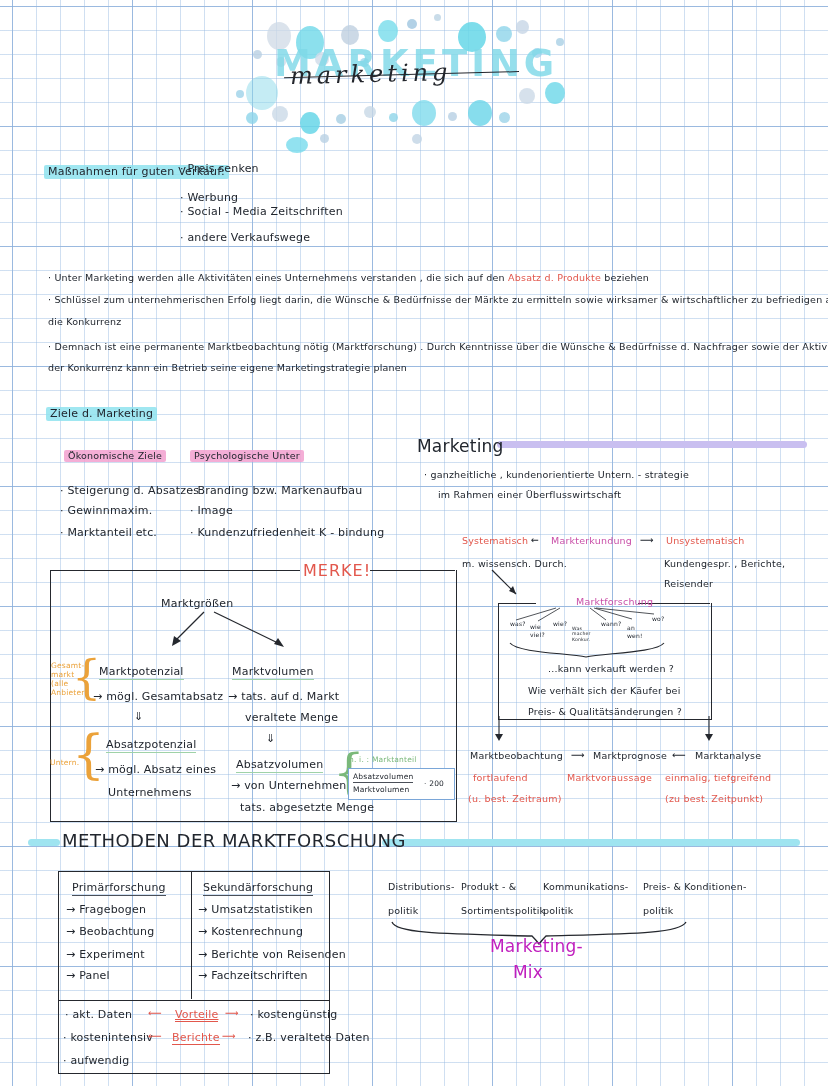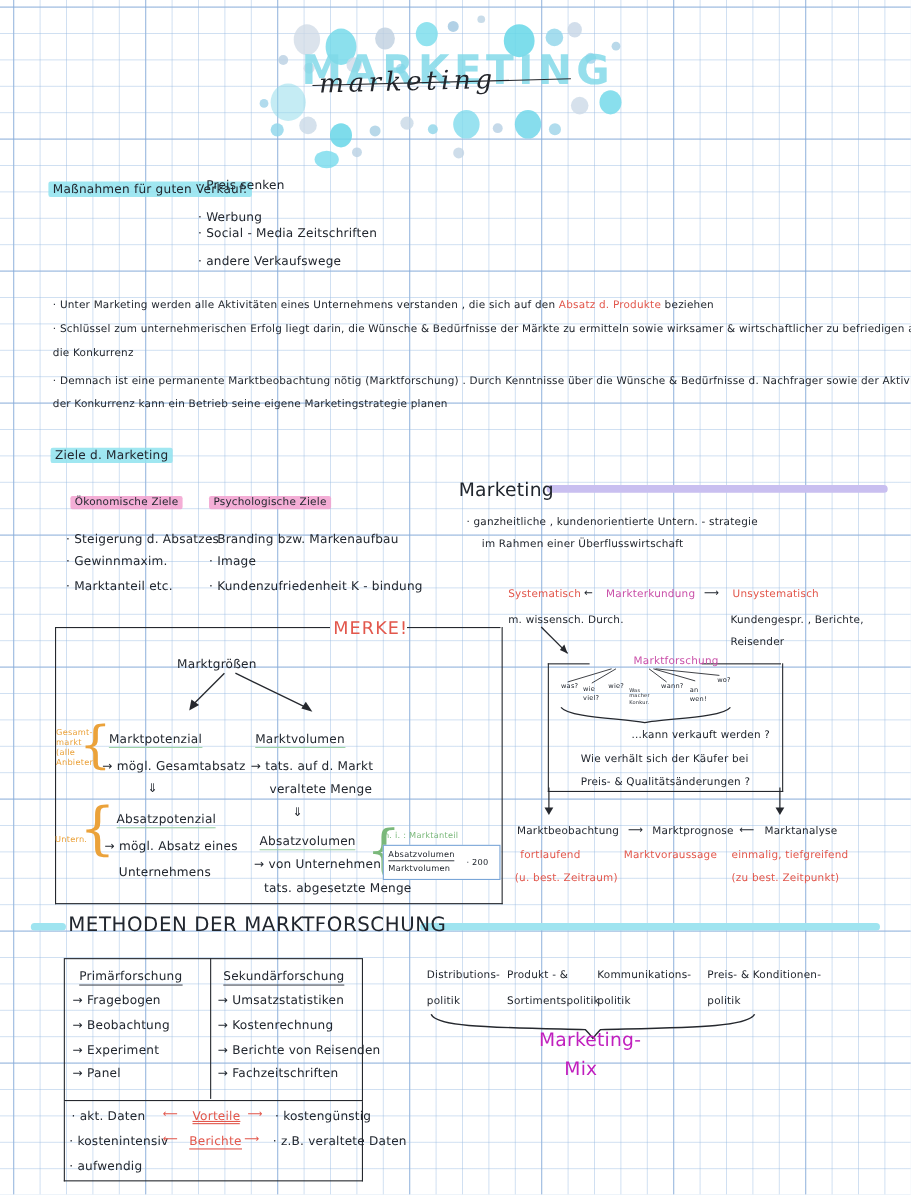--- a/index.html
+++ b/index.html
@@ -141,21 +141,21 @@
 </div>
 <div class="layer hw sm" style="left:48px;top:362px;"><span>der Konkurrenz kann ein Betrieb seine eigene Marketingstrategie planen</span></div>
 
 <div class="layer" style="left:46px;top:402px;">
   <span class="hw hl hl-cyan">Ziele d. Marketing</span>
 </div>
 <div class="layer" style="left:64px;top:444px;">
   <span class="hw sm hl hl-pink">Ökonomische Ziele</span>
 </div>
 <div class="layer" style="left:190px;top:444px;">
-  <span class="hw sm hl hl-pink">Psychologische Ziele</span>
+  <span class="hw sm hl hl-pink">Psychologische Unter</span>
 </div>
 
 <div class="layer hw" style="left:60px;top:484px;">· <span>Steigerung d. Absatzes</span></div>
 <div class="layer hw" style="left:60px;top:504px;">· <span>Gewinnmaxim.</span></div>
 <div class="layer hw" style="left:60px;top:526px;">· <span>Marktanteil etc.</span></div>
 
 <div class="layer hw" style="left:190px;top:484px;">· <span>Branding bzw. Markenaufbau</span></div>
 <div class="layer hw" style="left:190px;top:504px;">· <span>Image</span></div>
 <div class="layer hw" style="left:190px;top:526px;">· <span>Kundenzufriedenheit K - bindung</span></div>
 
@@ -197,21 +197,21 @@
   <line x1="62" y1="4" x2="40" y2="17" stroke="#25282e" stroke-width=".8"></line>
   <line x1="92" y1="4" x2="108" y2="16" stroke="#25282e" stroke-width=".8"></line>
   <line x1="96" y1="4" x2="134" y2="15" stroke="#25282e" stroke-width=".8"></line>
   <line x1="98" y1="4" x2="156" y2="10" stroke="#25282e" stroke-width=".8"></line>
 </svg>
 
 <svg class="layer" style="left:508px;top:641px;width:160px;height:18px;">
   <path d="M2,2 C10,12 60,12 78,16 C96,12 148,12 156,2" fill="none" stroke="#25282e" stroke-width="1.1"></path>
 </svg>
 
-<div class="layer hw sm" style="left:574px;top:663px;text-align:right;">...kann verkauft werden ?</div>
+<div class="layer hw sm" style="left:548px;top:663px;text-align:right;">...kann verkauft werden ?</div>
 <div class="layer hw sm" style="left:528px;top:685px;">Wie verhält sich der Käufer bei</div>
 <div class="layer hw sm" style="left:528px;top:706px;">Preis- &amp; Qualitätsänderungen ?</div>
 
 <svg class="layer" style="left:498px;top:716px;width:215px;height:28px;">
   <line x1="1" y1="0" x2="1" y2="20" stroke="#25282e" stroke-width="1.1"></line>
   <polygon points="1,25 -3,18 5,18" fill="#25282e"></polygon>
   <line x1="211" y1="0" x2="211" y2="20" stroke="#25282e" stroke-width="1.1"></line>
   <polygon points="211,25 207,18 215,18" fill="#25282e"></polygon>
 </svg>
 

